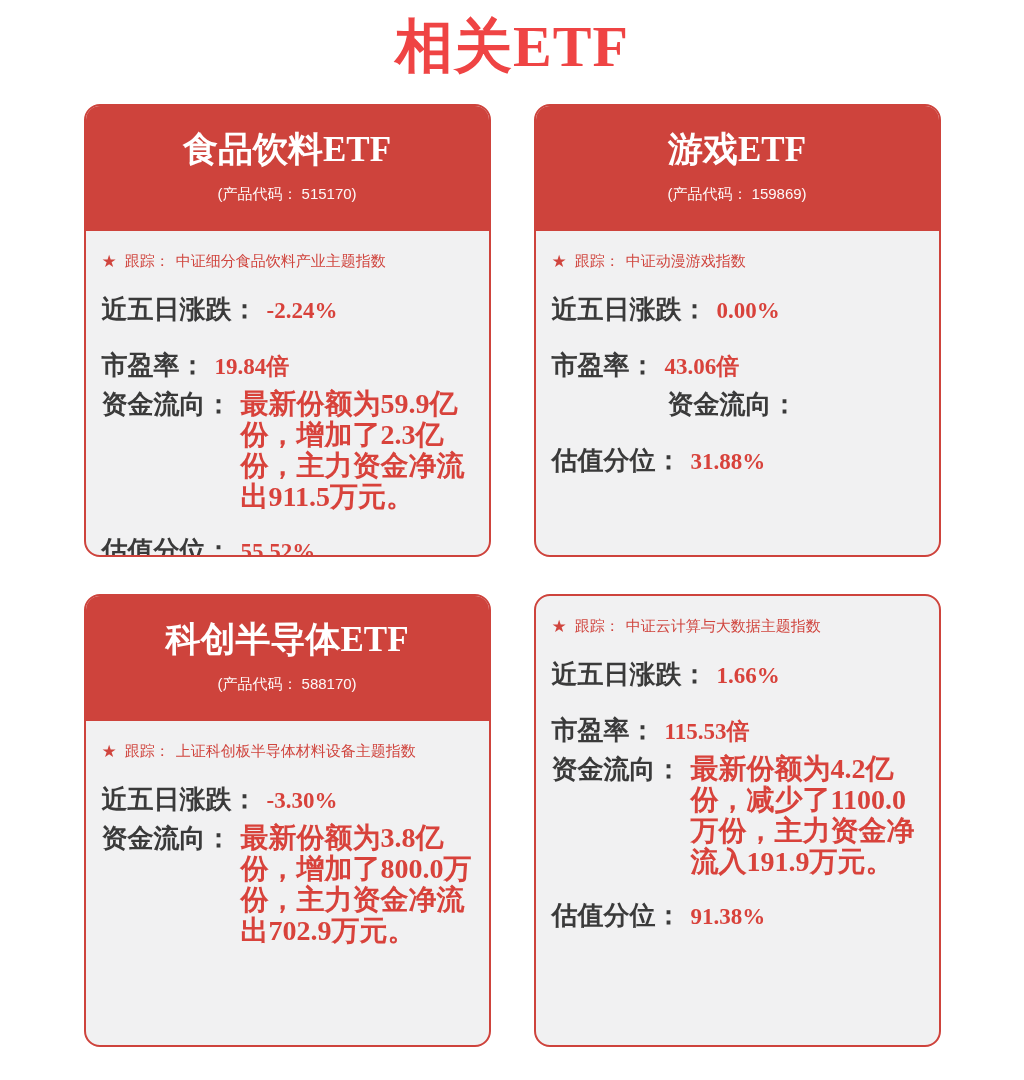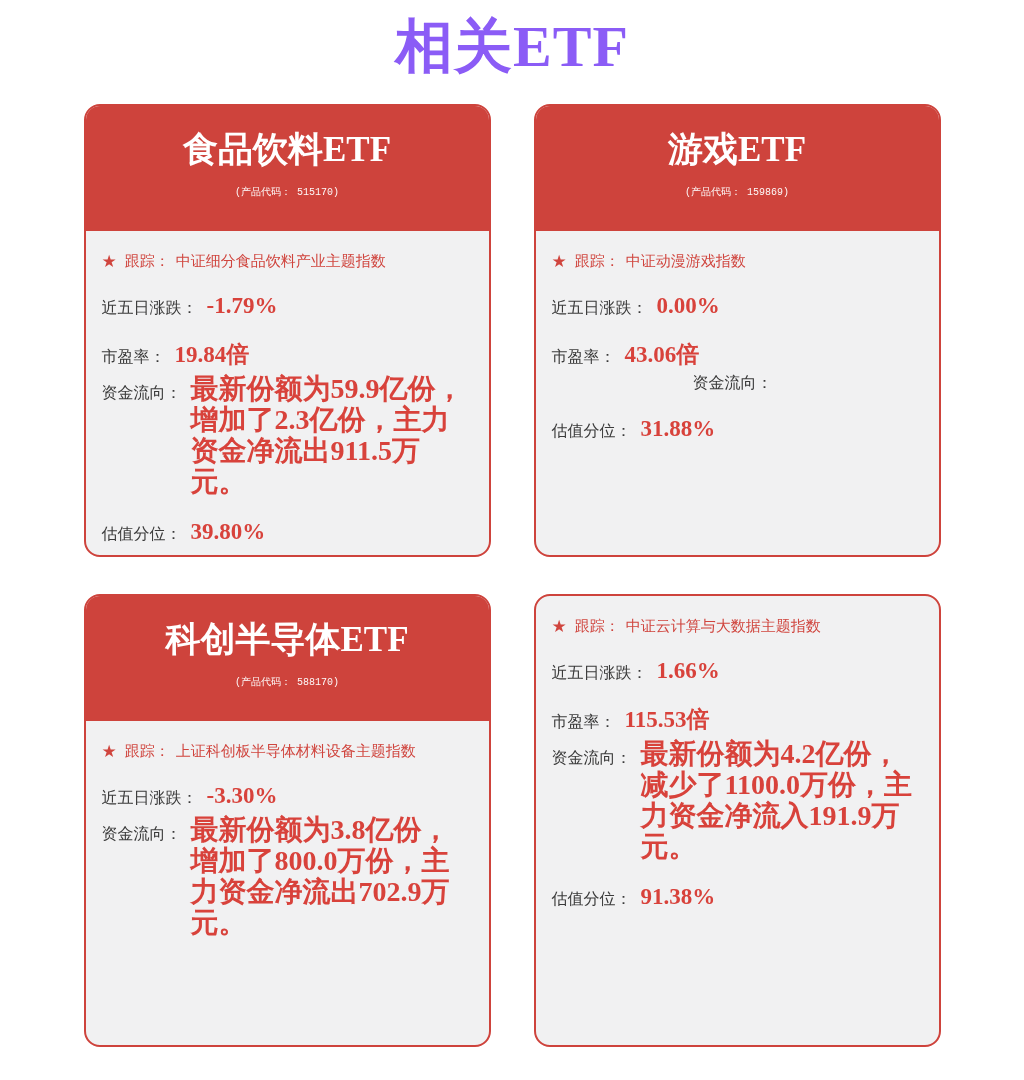--- a/index.html
+++ b/index.html
@@ -6,21 +6,21 @@
     margin: 0;
     padding: 0;
     background: #ffffff;
     width: 1024px;
     height: 1080px;
     font-family: "Liberation Sans", "DejaVu Sans", sans-serif;
     overflow: hidden;
   }
   .page-title {
     text-align: center;
-    color: #8b5cf6;
+    color: #ef4444;
     font-family: "Liberation Serif", "DejaVu Serif", serif;
     font-weight: bold;
     font-size: 58px;
     line-height: 70px;
     margin: 12px 0 22px 0;
     letter-spacing: 1px;
   }
   .grid {
     display: grid;
     grid-template-columns: 407px 407px;
@@ -45,22 +45,22 @@
     padding-top: 25px;
     border-radius: 12px 12px 0 0;
   }
   .card-title {
     font-family: "Liberation Serif", "DejaVu Serif", serif;
     font-weight: bold;
     font-size: 35px;
     line-height: 38px;
   }
   .card-code {
-    font-family: Liberation Mono, monospace;
-    font-size: 10px;
+    font-family: Liberation Sans, sans-serif;
+    font-size: 15px;
     margin-top: 16px;
     opacity: 0.97;
   }
   .card-body {
     padding: 20px 16px 0 16px;
   }
   .track-line {
     display: flex;
     align-items: center;
     color: #d0453e;
@@ -73,22 +73,22 @@
     line-height: 17px;
   }
   .track-label { margin-right: 6px; }
   .info-row {
     display: flex;
     align-items: baseline;
     margin-top: 21px;
   }
   .row-label {
     color: #3a3a3a;
-    font-weight: normal;
-    font-size: 16px;
+    font-weight: bold;
+    font-size: 26px;
     white-space: nowrap;
     margin-right: 9px;
     flex: 0 0 auto;
   }
   .row-value {
     color: #d8423b;
     font-weight: bold;
     font-size: 23px;
     font-family: "Liberation Serif", "DejaVu Serif", serif;
     line-height: 28px;
@@ -113,33 +113,33 @@
       <div class="card-code">(产品代码： 515170)</div>
     </div>
     <div class="card-body">
       <div class="track-line">
         <span class="star-icon">★</span>
         <span class="track-label">跟踪：</span>
         <span>中证细分食品饮料产业主题指数</span>
       </div>
       <div class="info-row">
         <span class="row-label">近五日涨跌：</span>
-        <span class="row-value">-1.79%</span>
+        <span class="row-value">-2.24%</span>
       </div>
       <div class="info-row">
         <span class="row-label">市盈率：</span>
         <span class="row-value">19.84倍</span>
       </div>
       <div class="info-row flow-row">
         <span class="row-label">资金流向：</span>
         <span class="row-value flow-value">最新份额为59.9亿份，增加了2.3亿份，主力资金净流出911.5万元。</span>
       </div>
       <div class="info-row">
         <span class="row-label">估值分位：</span>
-        <span class="row-value">39.80%</span>
+        <span class="row-value">55.52%</span>
       </div>
     </div>
   </div>
 
   <div class="card">
     <div class="card-header">
       <div class="card-title">游戏ETF</div>
       <div class="card-code">(产品代码： 159869)</div>
     </div>
     <div class="card-body">

